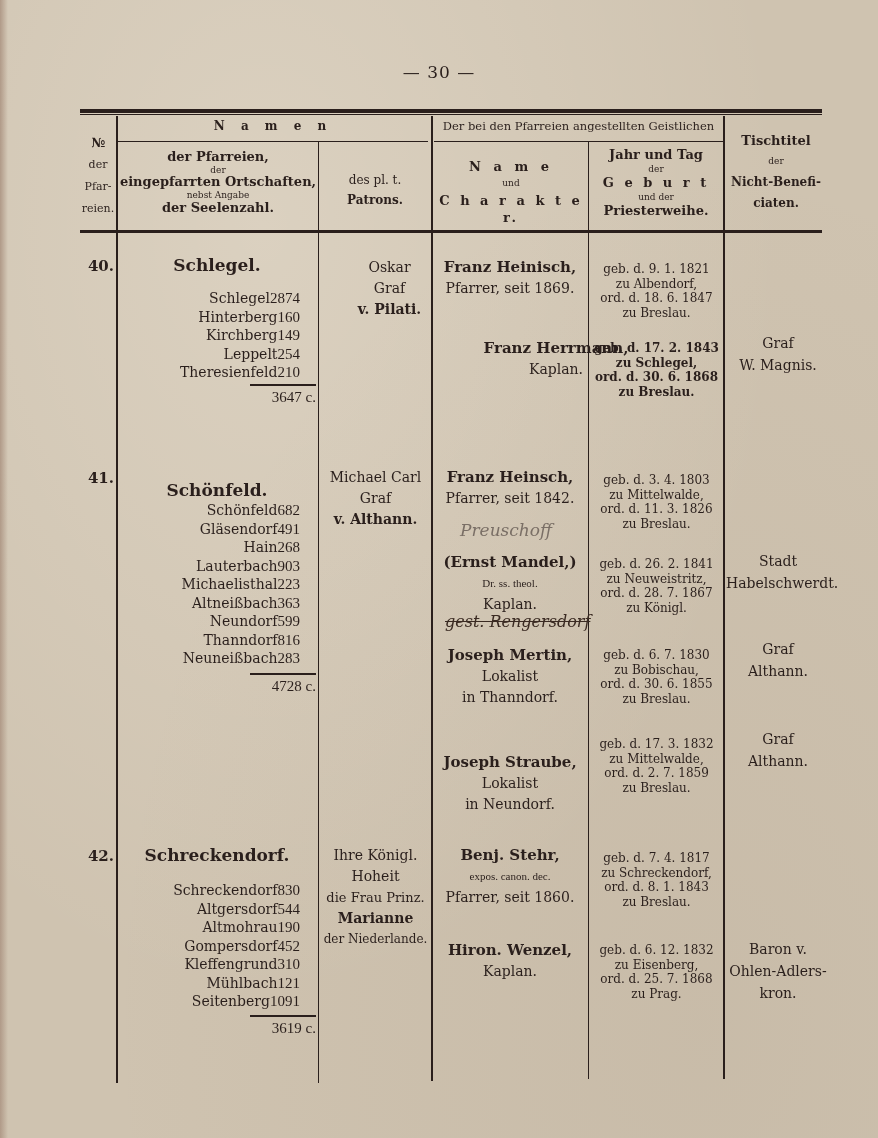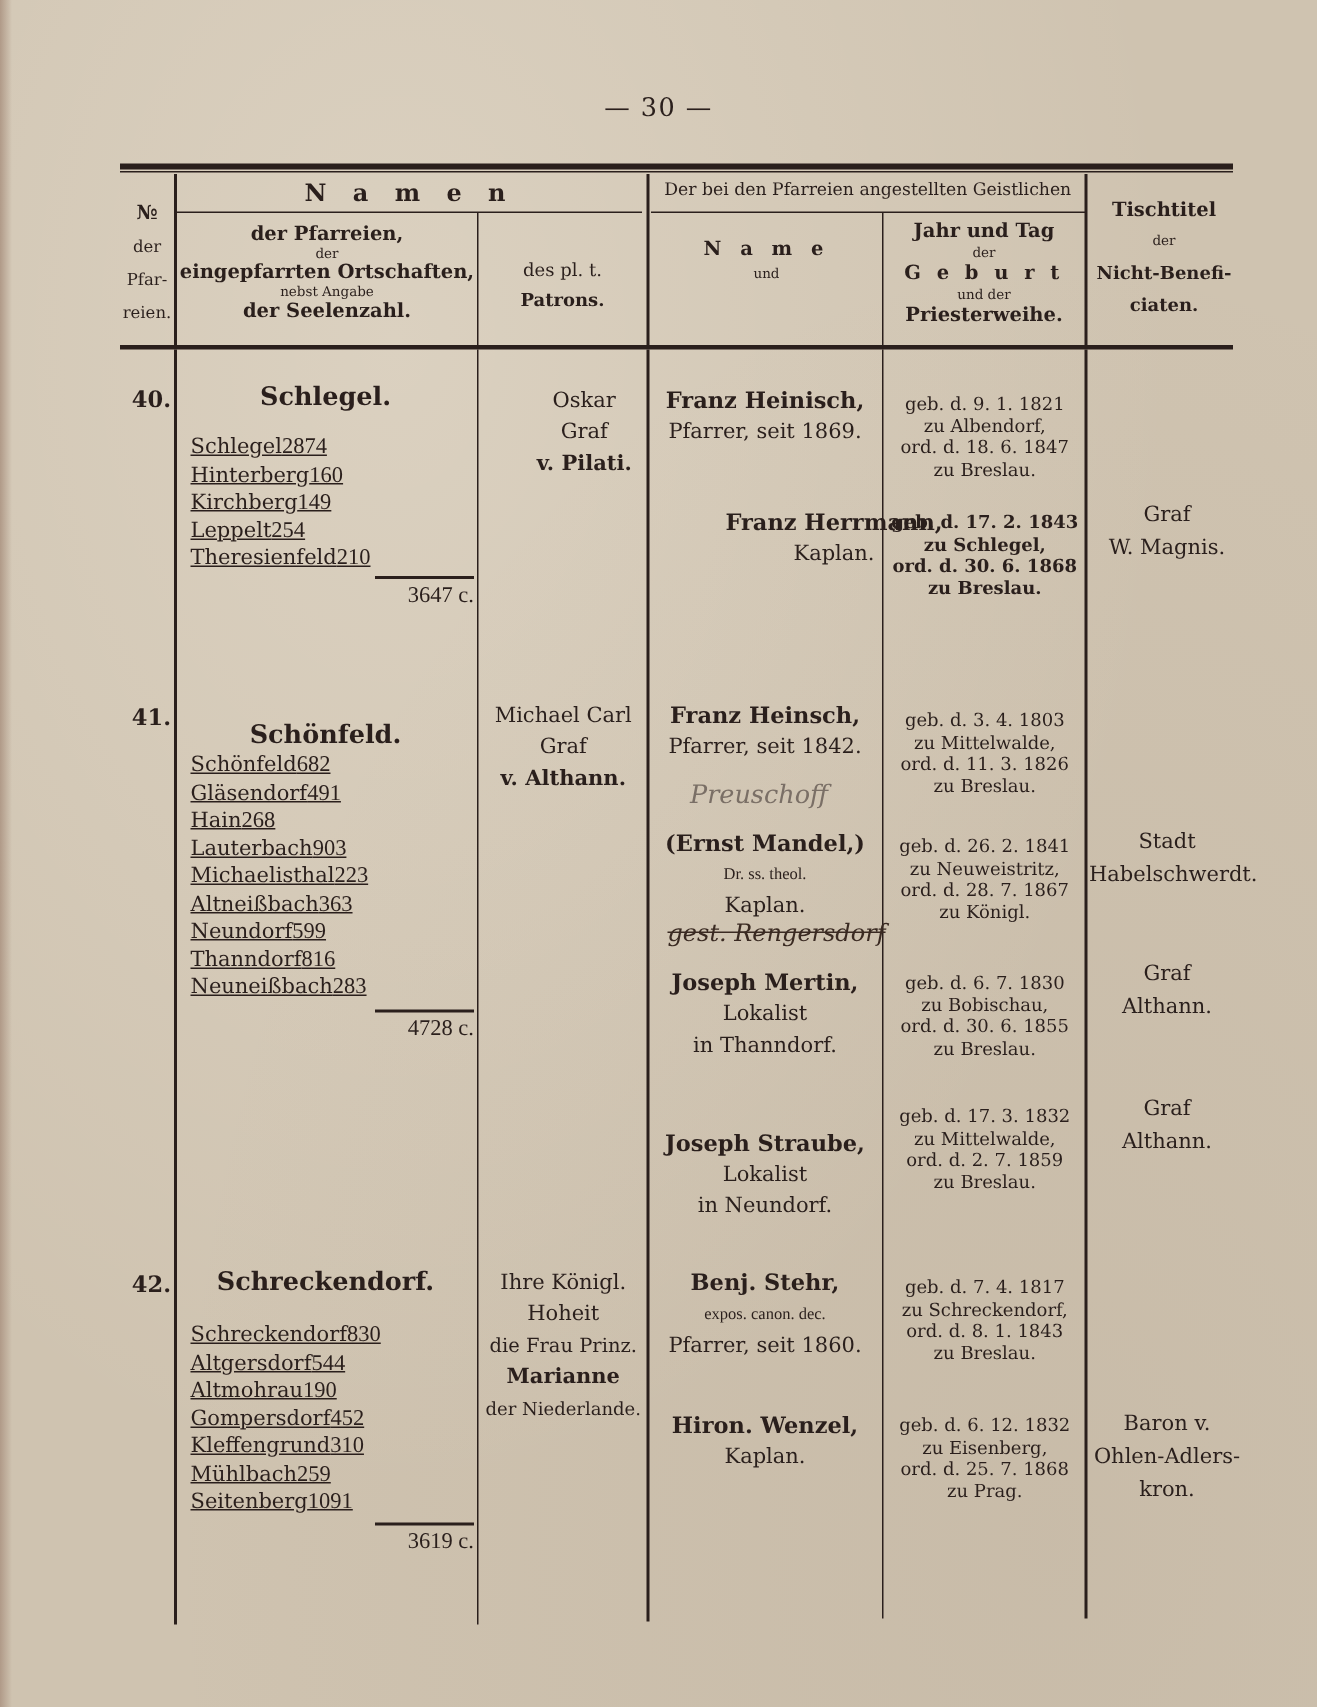--- a/index.html
+++ b/index.html
@@ -36,21 +36,21 @@
   }
   .vline { position: absolute; background: #2a1f1c; width: 2px; }
   .hline { position: absolute; background: #2a1f1c; height: 1px; }
   .cell { position: absolute; text-align: center; line-height: 1.15; }
   .small { font-size: 9px; }
   .hd { font-size: 13px; font-weight: bold; }
 
   .parish-num { position: absolute; left: 84px; font-size: 15px; font-weight: bold; width: 30px; text-align: right; }
   .parish-name { position: absolute; left: 118px; width: 198px; text-align: center; font-size: 17px; font-weight: bold; }
   .villages { position: absolute; left: 127px; width: 173px; font-size: 14px; line-height: 18.5px; }
-  .village { display: flex; justify-content: flex-start; text-decoration: underline; }
+  .village { display: flex; justify-content: flex-end; }
   .village .pop { font-family: "Liberation Serif", serif; font-size: 15px; }
   .sum-line { position: absolute; left: 250px; width: 66px; height: 2px; background: #2a1f1c; }
   .total { position: absolute; left: 250px; width: 66px; text-align: right; font-family: "Liberation Serif", serif; font-size: 15px; }
 
   .patron { position: absolute; left: 320px; width: 111px; text-align: center; font-size: 14px; line-height: 21px; }
   .cleric { position: absolute; left: 434px; width: 152px; text-align: center; font-size: 14px; line-height: 21px; }
   .cleric .nm { font-weight: bold; font-size: 15px; }
   .cleric .sm { font-size: 11px; font-family: "Liberation Serif", serif; }
   .dates { position: absolute; left: 590px; width: 133px; text-align: center; font-size: 12px; line-height: 14.5px; }
   .titel { position: absolute; left: 726px; width: 104px; text-align: center; font-size: 14px; line-height: 22px; }
@@ -83,36 +83,37 @@
 <div class="vline" style="left:588px;top:233px;height:846px;width:1px;"></div>
 <div class="vline" style="left:723px;top:116px;height:114px;"></div>
 <div class="vline" style="left:723px;top:233px;height:846px;"></div>
 
 <div class="cell" style="left:80px;top:132px;width:36px;font-size:11px;line-height:22px;">
   <div style="font-size:13px;font-weight:bold;">№</div>
   <div>der</div>
   <div>Pfar-</div>
   <div>reien.</div>
 </div>
-<div class="cell" style="left:118px;top:120px;width:310px;font-size:16px;font-weight:bold;letter-spacing:6px;">N a m e n</div>
+<div class="cell" style="left:118px;top:120px;width:310px;font-size:12px;font-weight:bold;letter-spacing:6px;">N a m e n</div>
 <div class="cell" style="left:118px;top:150px;width:200px;">
   <div class="hd">der Pfarreien,</div>
   <div class="small">der</div>
   <div class="hd">eingepfarrten Ortschaften,</div>
   <div class="small">nebst Angabe</div>
   <div class="hd">der Seelenzahl.</div>
 </div>
 <div class="cell" style="left:319px;top:170px;width:112px;font-size:12px;line-height:20px;">
   <div>des pl. t.</div>
   <div style="font-weight:bold;">Patrons.</div>
 </div>
 <div class="cell" style="left:434px;top:120px;width:289px;font-size:11.5px;">Der bei den Pfarreien angestellten Geistlichen</div>
 <div class="cell" style="left:434px;top:158px;width:154px;line-height:17px;">
   <div class="hd" style="letter-spacing:4px;">N a m e</div>
   <div class="small">und</div>
+  <div class="hd" style="letter-spacing:3px;">C h a r a k t e r.</div>
 </div>
 <div class="cell" style="left:589px;top:148px;width:134px;line-height:14px;">
   <div class="hd">Jahr und Tag</div>
   <div class="small">der</div>
   <div class="hd" style="letter-spacing:3px;">G e b u r t</div>
   <div class="small">und der</div>
   <div class="hd">Priesterweihe.</div>
 </div>
 <div class="cell" style="left:724px;top:130px;width:104px;line-height:21px;">
   <div class="hd">Tischtitel</div>
@@ -303,21 +304,21 @@
   <div class="village">
       <span>Gompersdorf</span>
       <span class="pop">452</span>
     </div>
   <div class="village">
       <span>Kleffengrund</span>
       <span class="pop">310</span>
     </div>
   <div class="village">
       <span>Mühlbach</span>
-      <span class="pop">259</span>
+      <span class="pop">121</span>
     </div>
   <div class="village">
       <span>Seitenberg</span>
       <span class="pop">1091</span>
     </div>
 </div>
 <div class="sum-line" style="top:1015px;"></div>
 <div class="total" style="top:1020px;">3619 c.</div>
 <div class="patron" style="top:845px;">
   <div>Ihre Königl.</div>

